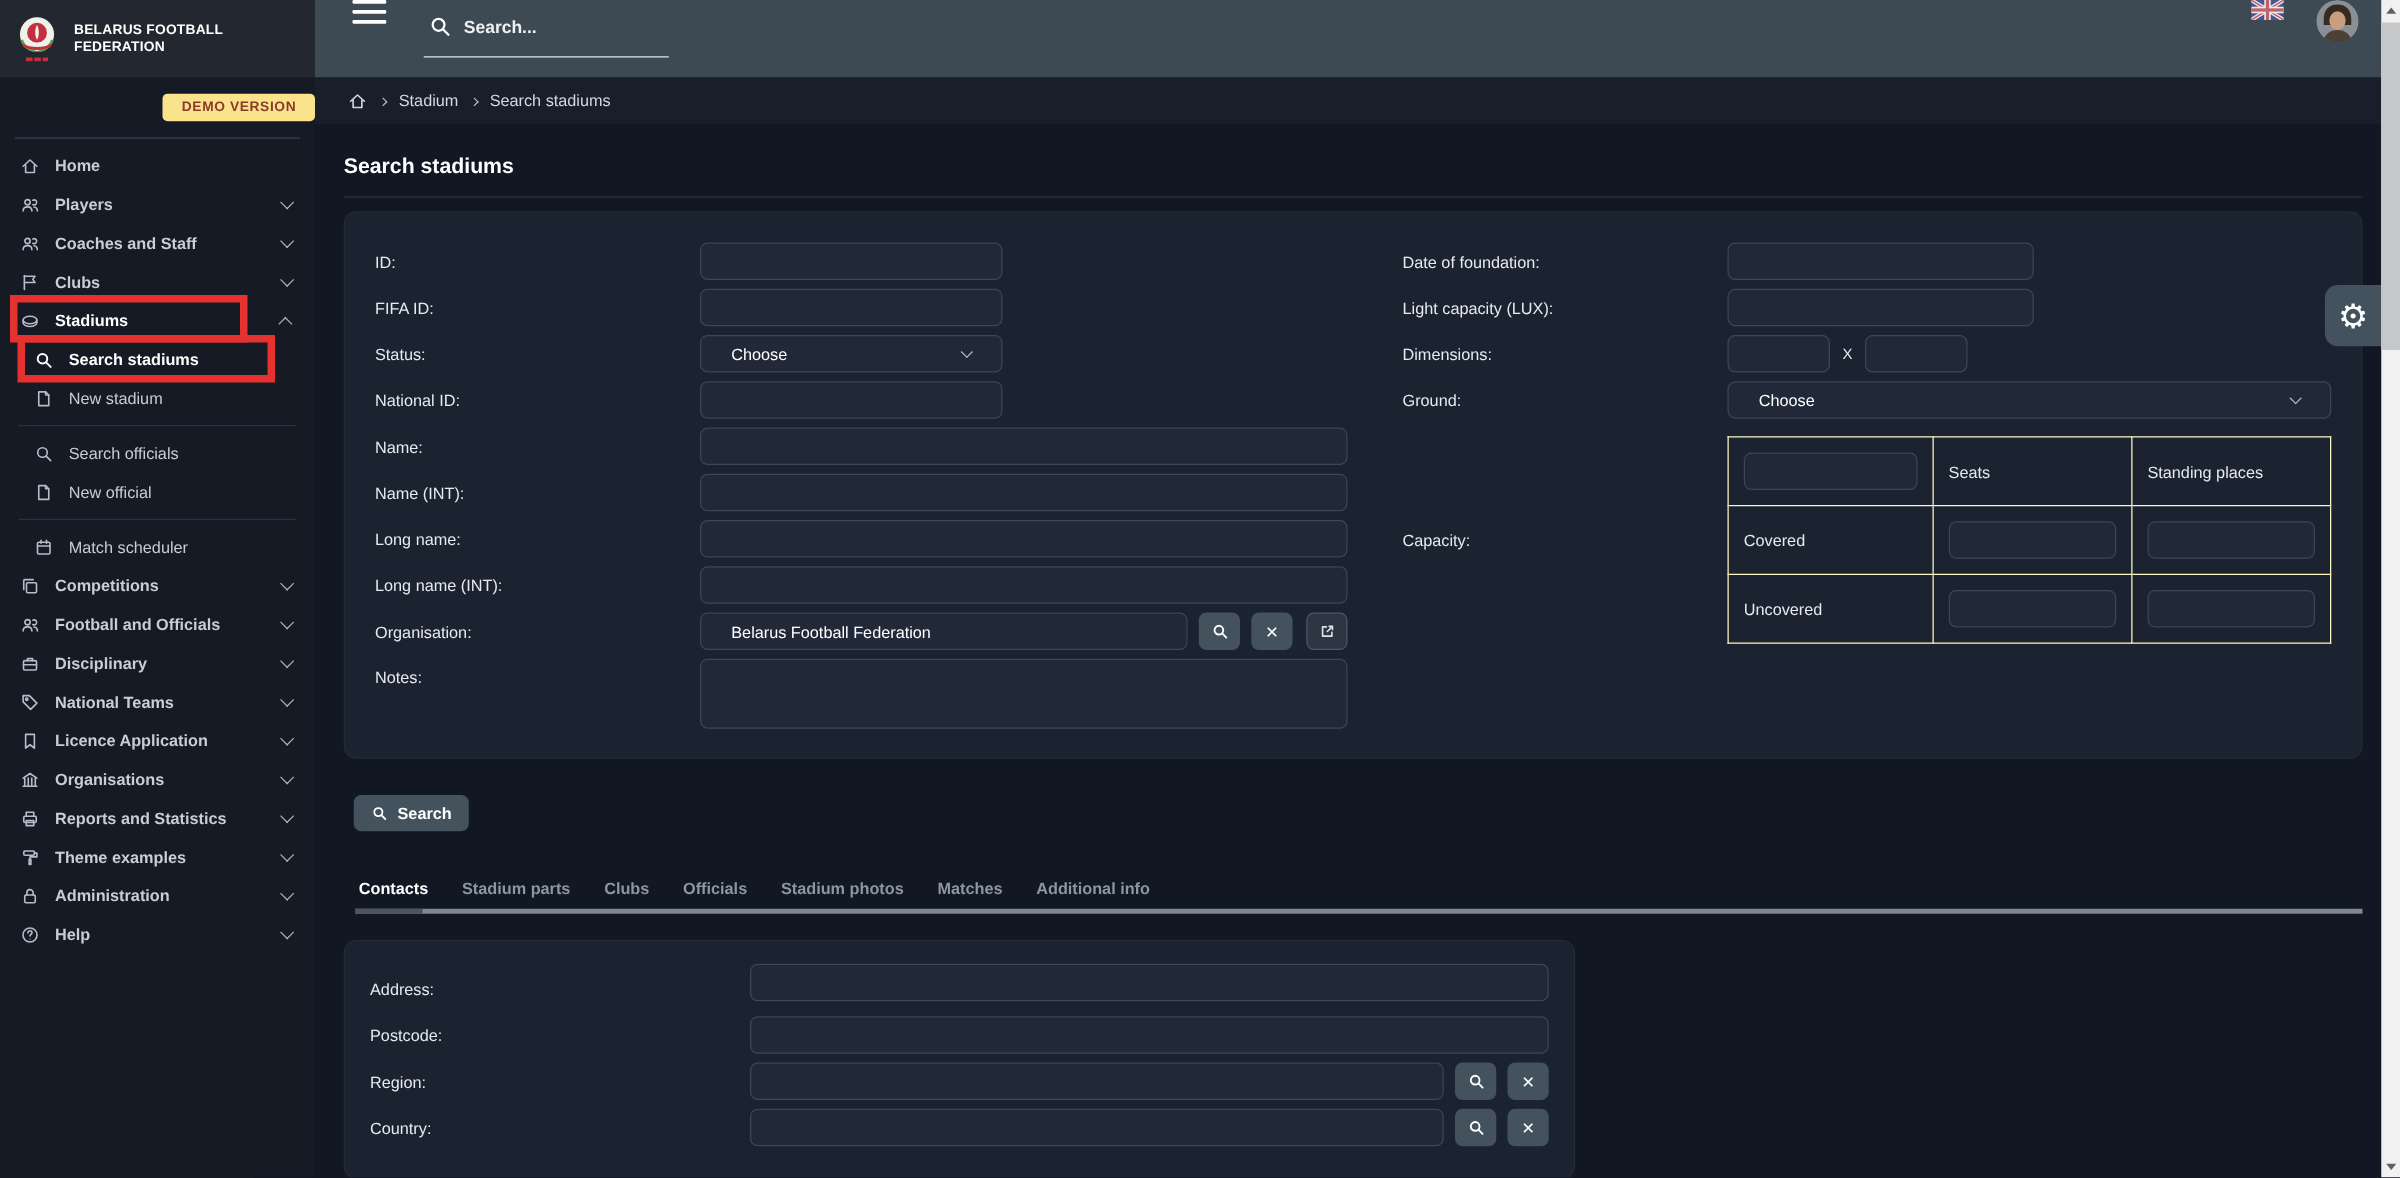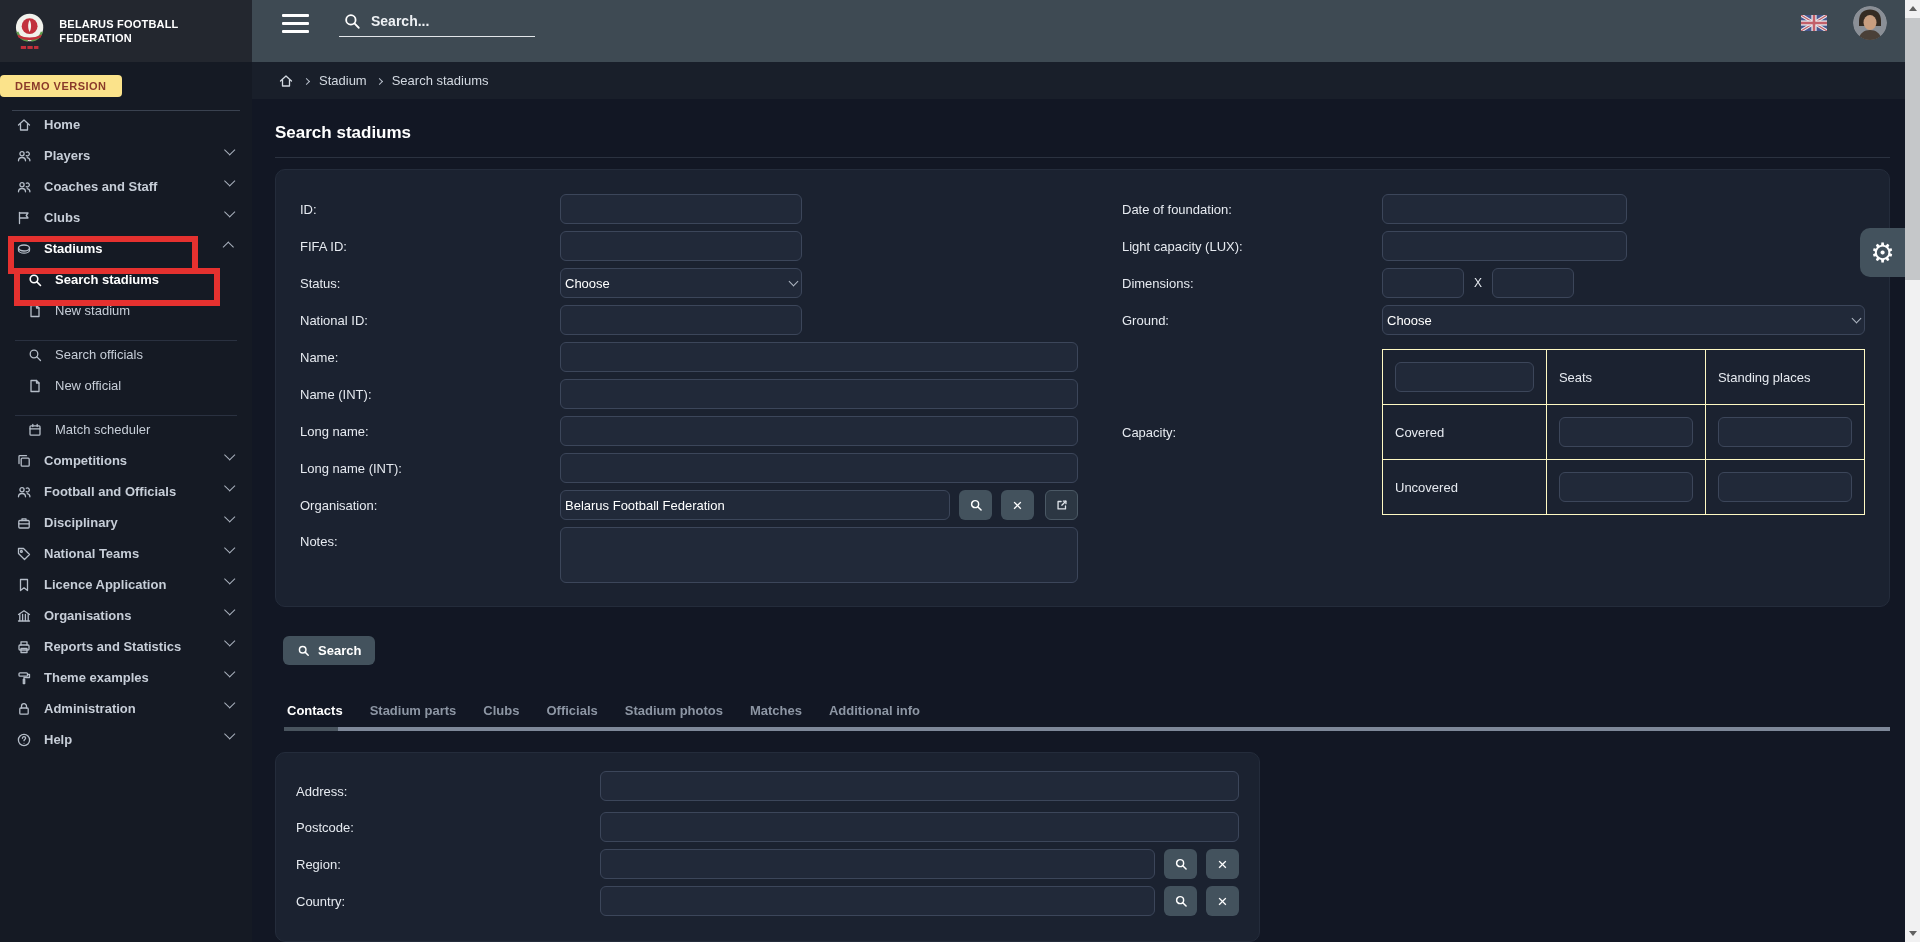--- a/index.html
+++ b/index.html
@@ -3,42 +3,42 @@
 <meta charset="utf-8">
 <style>
   *{margin:0;padding:0;box-sizing:border-box}
   html,body{width:1920px;height:942px;overflow:hidden;background:#121724;font-family:"Liberation Sans",sans-serif}
   .app{position:relative;width:1920px;height:942px;display:flex}
 
   
   .sidebar{flex:0 0 252px;width:252px;background:#151a24;display:flex;flex-direction:column;overflow:hidden}
   .sidebar-head{height:62px;background:#23272f;display:flex;align-items:center;gap:12px;padding:0 12px;flex:0 0 62px}
   .brand{font-size:11px;font-weight:700;color:#fff;letter-spacing:.2px;line-height:1.3}
-  .badge-row{display:flex;justify-content:flex-start;padding:13px 0 9px}
+  .badge-row{display:flex;justify-content:flex-end;padding:13px 0 9px}
   .demo-badge{background:#fbe38b;color:#8a3a2a;font-size:11px;font-weight:700;padding:5px 15px;border-radius:4px;letter-spacing:.5px}
   .side-divider{border:none;border-top:1px solid #3a4250;margin:4px 12px 6px}
   .nav{display:flex;flex-direction:column}
-  .nav-item{height:31px;display:flex;align-items:flex-start;gap:11px;padding:0 15px;cursor:pointer}
+  .nav-item{height:31px;display:flex;align-items:center;gap:11px;padding:0 15px;cursor:pointer}
   .nav-item .nicon{width:18px;display:flex;justify-content:center;align-items:center}
   .nav-item .nlabel{font-size:13px;font-weight:700;color:#c7ced8;white-space:nowrap}
   .nav-item.sub{padding-left:26px}
   .nav-item.sub .nlabel{font-weight:400}
   .nav-item.active .nlabel{color:#fff;font-weight:700}
   .nav-item.expanded .nlabel{color:#fff}
   .chev{width:8px;height:8px;border-right:1.7px solid #a9b1bd;border-bottom:1.7px solid #a9b1bd;flex:0 0 auto}
   .chev.right-slot{margin-left:auto;margin-right:4px}
   .chev.down{transform:rotate(45deg) translate(-1px,-2px)}
   .chev.up{transform:rotate(-135deg) translate(-1px,-2px)}
   .nav-divider{border-top:1px solid #2a3140;margin:6px 15px}
   svg.ic{stroke:#b5bdc8;fill:none;stroke-width:1.3;stroke-linecap:round;stroke-linejoin:round}
   .active svg.ic{stroke:#fff;stroke-width:1.6}
 
   
   .main{flex:1;display:flex;flex-direction:column;min-width:0}
-  .topbar{height:62px;background:#3e4a53;display:flex;align-items:center;padding:0 33px 16px 30px;flex:0 0 62px}
+  .topbar{height:62px;background:#3e4a53;display:flex;padding:0 33px 16px 30px;flex:0 0 62px}
   .hamburger{display:flex;flex-direction:column;gap:5px;cursor:pointer;margin-right:30px}
   .hamburger span{width:27px;height:3px;background:#fff;border-radius:1px}
   .tb-search{display:flex;align-items:center;gap:10px;border-bottom:1px solid #e2e6ea;padding:3px 4px 6px;width:196px}
   .tb-search input{background:transparent;border:none;outline:none;color:#fff;font-size:14px;font-weight:700;width:150px;font-family:"Liberation Sans",sans-serif}
   .tb-search input::placeholder{color:#eef1f4;opacity:1}
   .tb-spacer{flex:1}
   .flag{width:26px;height:16px;margin-right:26px;cursor:pointer;display:block}
   .avatar{width:34px;height:34px;border-radius:50%;overflow:hidden;cursor:pointer}
 
   .breadcrumb{height:37px;background:#191f2a;display:flex;align-items:center;gap:10px;padding:0 26px;font-size:13px;color:#d3d9e1;flex:0 0 37px}
@@ -49,21 +49,21 @@
   .page-title{font-size:17px;font-weight:700;color:#fff;margin:8px 0 14px 0}
   .title-divider{border:none;border-top:1px solid #2b3240;margin:0 0 11px 0}
 
   .panel{background:#1b2230;border:1px solid #242c3b;border-radius:10px}
   .form-panel{padding:24px 24px 16px;display:grid;grid-template-columns:1fr 1fr;column-gap:44px;height:438px;align-content:start}
   .fcol{display:flex;flex-direction:column}
   .frow{display:grid;grid-template-columns:260px 1fr;align-items:center;margin-bottom:7px;min-height:30px}
   .frow.top{align-items:start}
   .frow.top .flabel{padding-top:7px}
   .flabel{font-size:13px;color:#e6eaf0}
-  .inp,.select,textarea.inp{background:#212939;border:1px solid #3c465a;border-radius:6px;height:30px;color:#fff;font-size:13px;padding:0 4px;outline:none;font-family:"Liberation Sans",sans-serif}
+  .inp,.select,textarea.inp{background:#212939;border:1px solid #3c465a;border-radius:6px;height:30px;color:#fff;font-size:13px;padding:0 24px;outline:none;font-family:"Liberation Sans",sans-serif}
   .w-sm{width:242px}
   .w-full{width:100%}
   .w-dim{width:82px}
   .select{display:inline-flex;align-items:center;justify-content:space-between;cursor:pointer}
   .select .sel-chev{width:7px;height:7px;border-right:1.6px solid #aeb6c2;border-bottom:1.6px solid #aeb6c2;transform:rotate(45deg);margin-top:-3px}
   .dim-wrap{display:flex;align-items:center;gap:10px}
   .dim-x{color:#e6eaf0;font-size:12px}
   .org-wrap{display:flex;align-items:center;gap:9px}
   .org-inp{flex:0 0 390px;width:390px}
   .sq-btn{width:33px;height:30px;background:#43525d;border:none;border-radius:6px;display:flex;align-items:center;justify-content:center;cursor:pointer;color:#fff}

